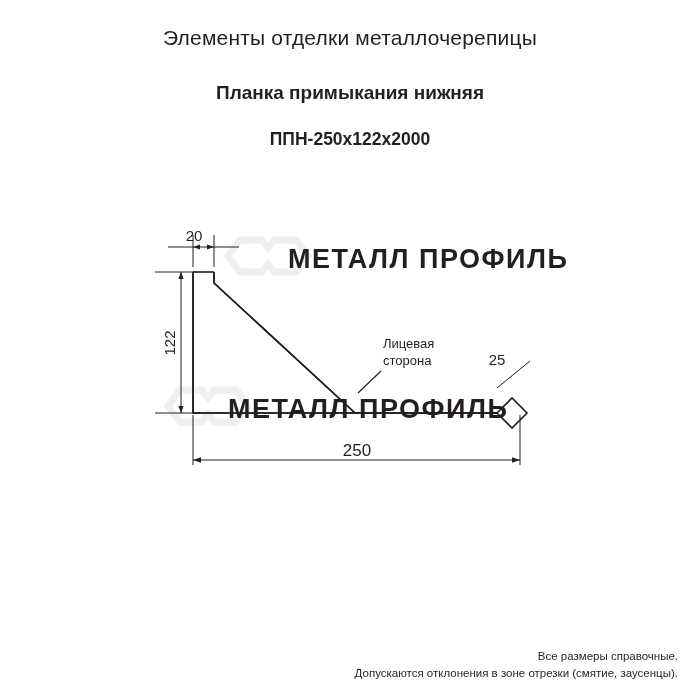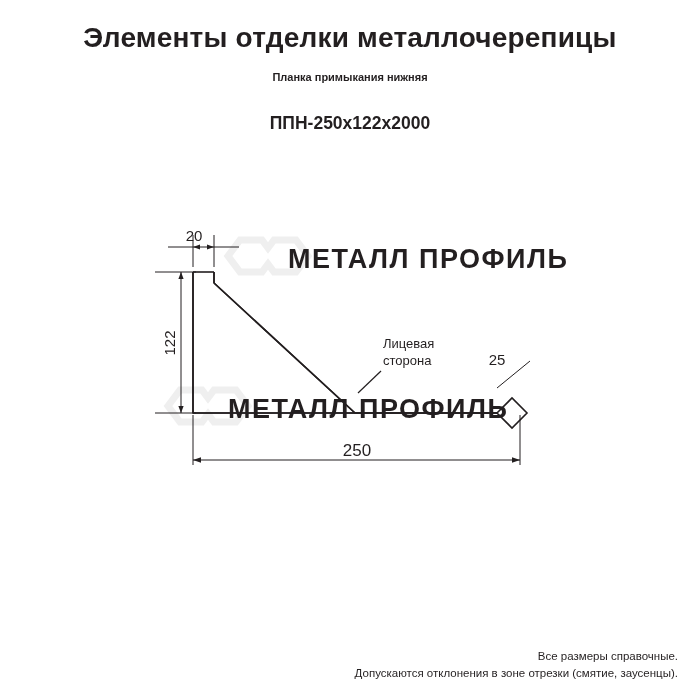--- a/index.html
+++ b/index.html
@@ -22,30 +22,30 @@
     height: 700px;
   }
   .title-block {
     position: absolute;
     top: 24px;
     left: 0;
     width: 700px;
     text-align: center;
   }
   .title-main {
-    font-size: 28px;
-    font-weight: bold;
+    font-size: 21px;
+    font-weight: normal;
     letter-spacing: 0.2px;
     line-height: 28px;
   }
   .title-sub {
-    font-size: 11px;
+    font-size: 19px;
     font-weight: bold;
     line-height: 26px;
-    margin-top: 12px;
+    margin-top: 28px;
   }
   .title-code {
     font-size: 17.5px;
     font-weight: bold;
     line-height: 26px;
     margin-top: 20px;
   }
   .drawing {
     position: absolute;
     top: 175px;

